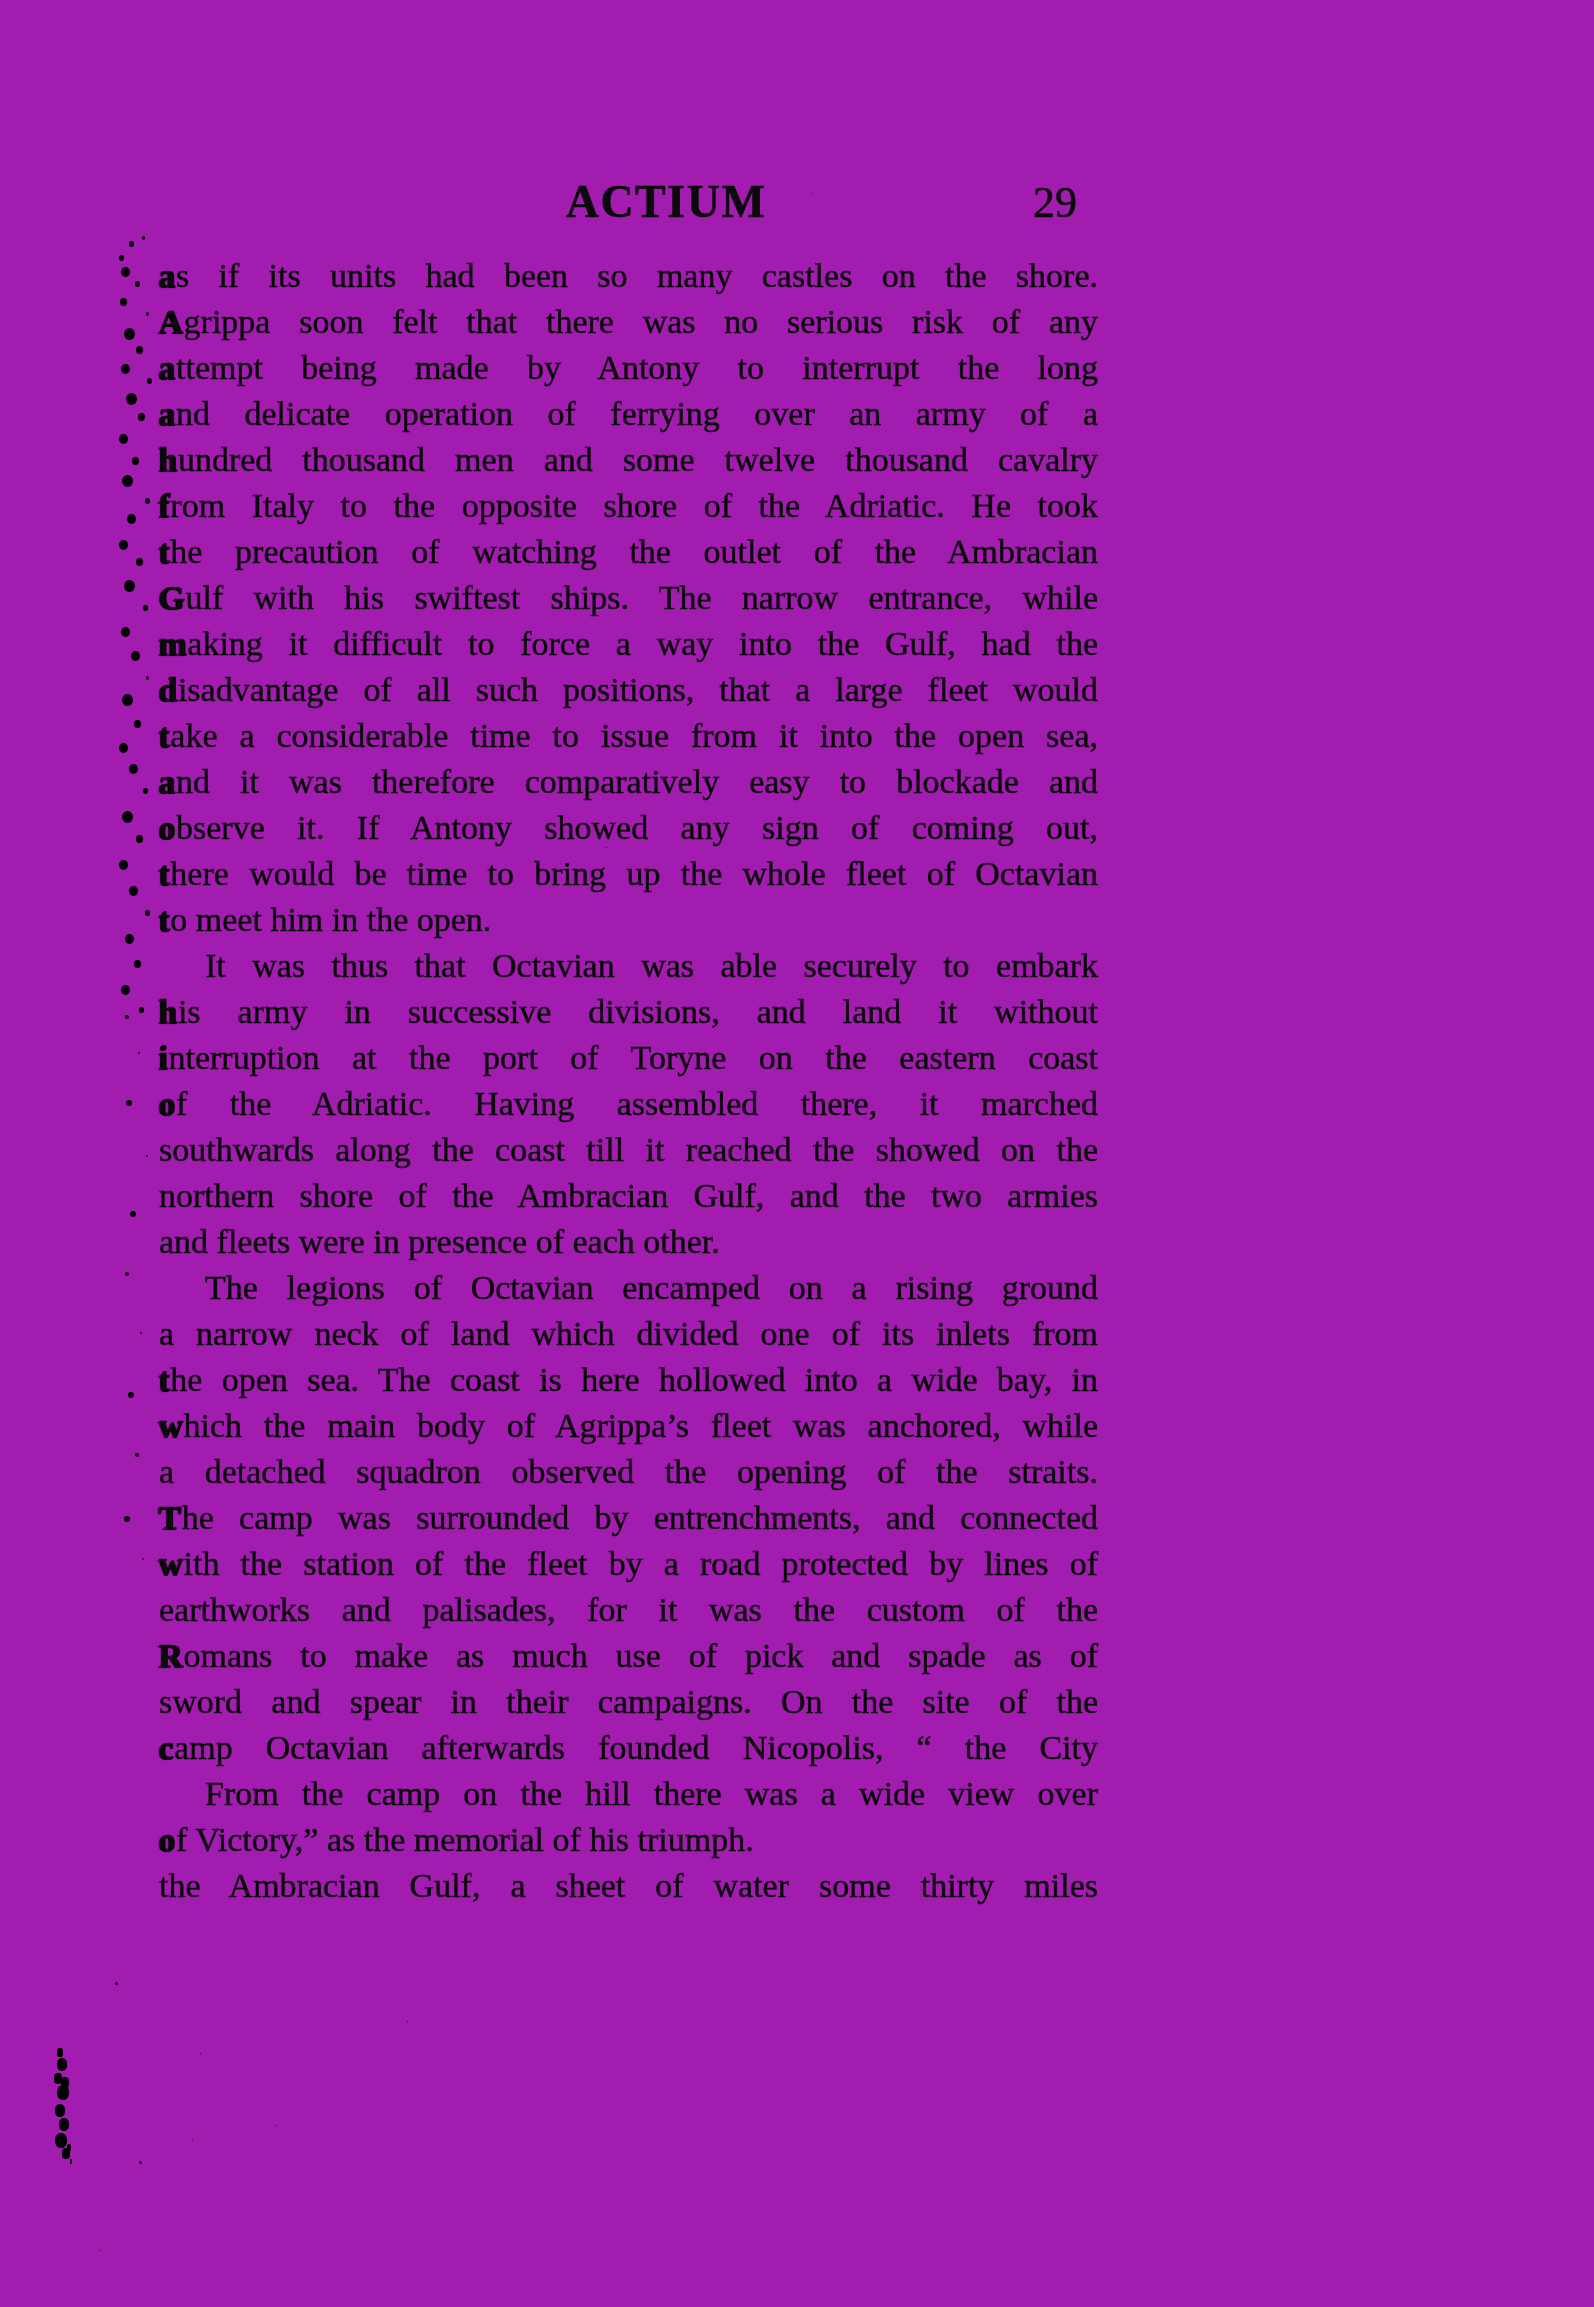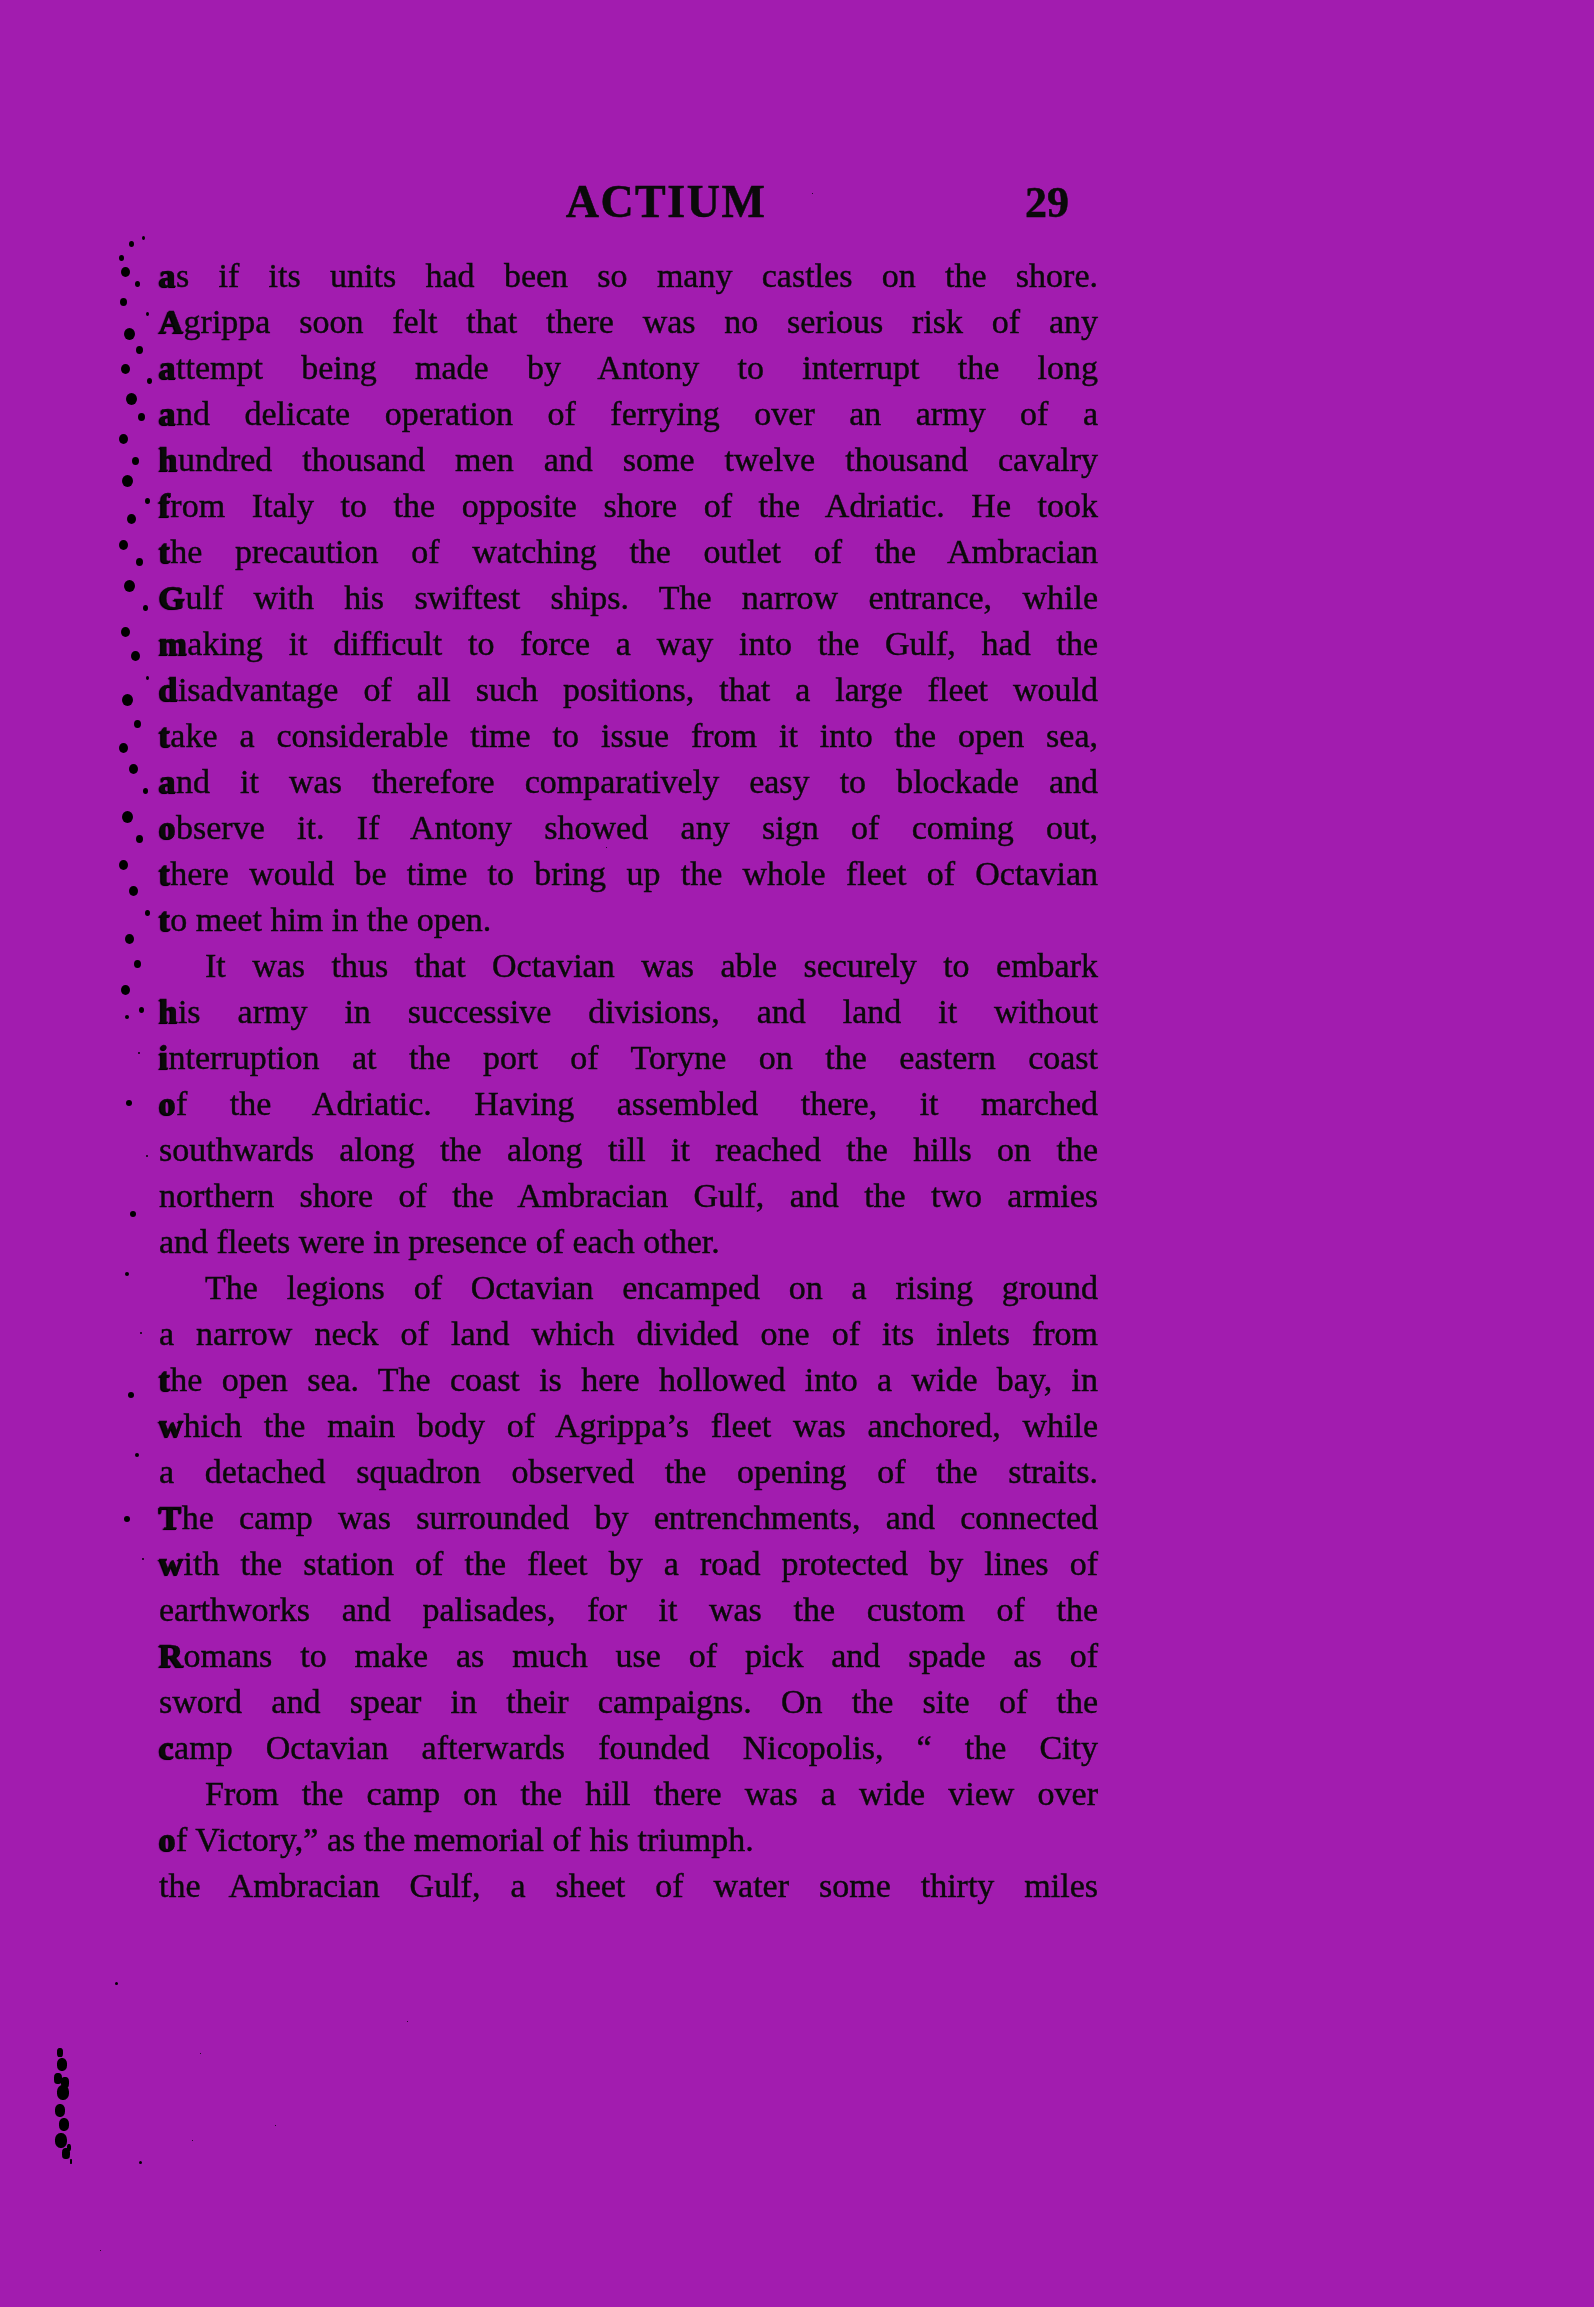--- a/index.html
+++ b/index.html
@@ -36,24 +36,24 @@
     transform: translateX(-50%);
     font-size: 46px;
     font-weight: 700;
     letter-spacing: 1.5px;
     line-height: 44px;
     white-space: nowrap;
     -webkit-text-stroke: 0.5px #0a0a0a;
   }
   .page-number {
     position: absolute;
-    right: 17px;
+    right: 9px;
     top: 1px;
     font-size: 44px;
-    font-weight: 700;
+    font-weight: 400;
     line-height: 44px;
     -webkit-text-stroke: 0.5px #0a0a0a;
   }
   
   .textblock {
     position: absolute;
     left: 147px;
     top: 253px;
     width: 939px;
     margin-left: 12px;
@@ -148,21 +148,21 @@
       <div class="line smudge">disadvantage of all such positions, that a large fleet would</div>
       <div class="line smudge">take a considerable time to issue from it into the open sea,</div>
       <div class="line smudge">and it was therefore comparatively easy to blockade and</div>
       <div class="line smudge">observe it.  If Antony showed any sign of coming out,</div>
       <div class="line smudge">there would be time to bring up the whole fleet of Octavian</div>
       <div class="line flush smudge">to meet him in the open.</div>
       <div class="line indent">It was thus that Octavian was able securely to embark</div>
       <div class="line smudge">his army in successive divisions, and land it without</div>
       <div class="line smudge">interruption at the port of Toryne on the eastern coast</div>
       <div class="line smudge">of the Adriatic.  Having assembled there, it marched</div>
-      <div class="line">southwards along the along till it reached the hills on the</div>
+      <div class="line">southwards along the coast till it reached the showed on the</div>
       <div class="line">northern shore of the Ambracian Gulf, and the two armies</div>
       <div class="line flush">and fleets were in presence of each other.</div>
       <div class="line indent">The legions of Octavian encamped on a rising ground</div>
       <div class="line">a narrow neck of land which divided one of its inlets from</div>
       <div class="line smudge">the open sea.  The coast is here hollowed into a wide bay, in</div>
       <div class="line smudge">which the main body of Agrippa’s fleet was anchored, while</div>
       <div class="line">a detached squadron observed the opening of the straits.</div>
       <div class="line smudge">The camp was surrounded by entrenchments, and connected</div>
       <div class="line smudge">with the station of the fleet by a road protected by lines of</div>
       <div class="line">earthworks and palisades, for it was the custom of the</div>

